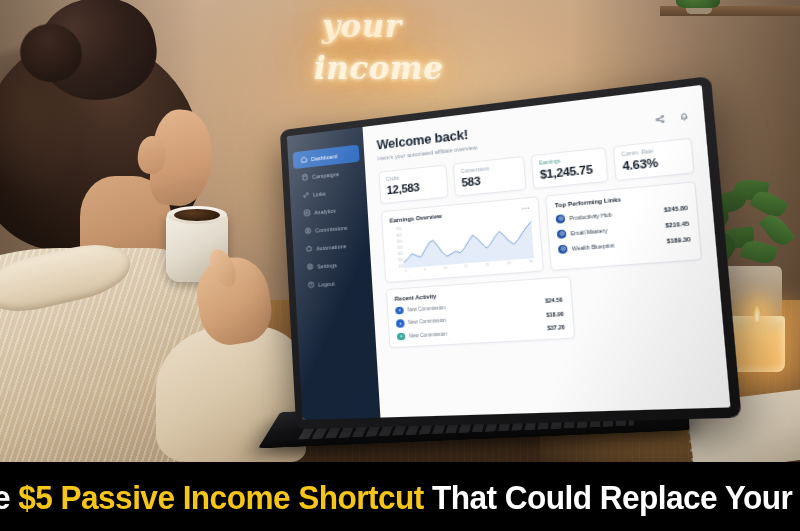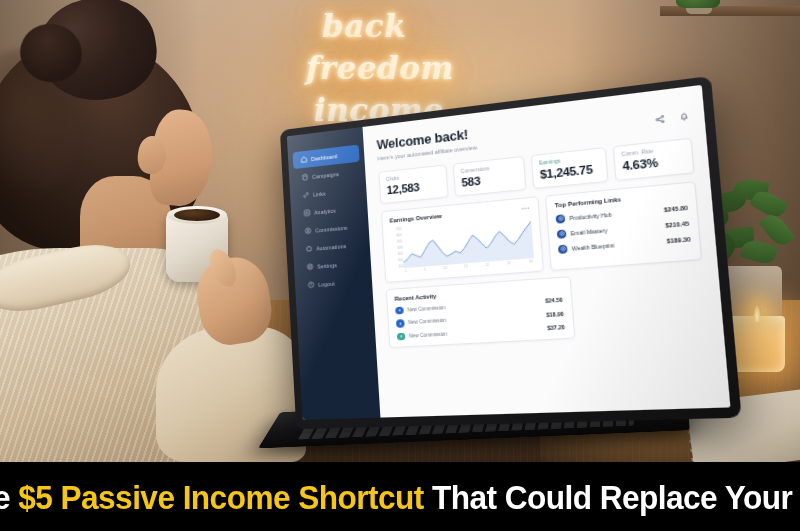--- a/index.html
+++ b/index.html
@@ -309,22 +309,21 @@
     <div class="shelf"></div>
     <div class="shelf-pot"></div>
     <div class="shelf-plant"></div>
 
     <div class="desk">
       <div class="desk-grain"></div>
       <div class="desk-warm"></div>
     </div>
 
     <div class="neon">
-      <span class="l1">back</span>
-      <span class="l2">freedom</span>
+      <span class="l1">your</span>
       <span class="l3">income</span>
     </div>
 
     <div class="woman">
       <div class="hair-main"></div>
       <div class="hair-wisp"></div>
       <div class="hair-bun"></div>
       <div class="hair-bun2"></div>
       <div class="neck"></div>
       <div class="cheek"></div>

